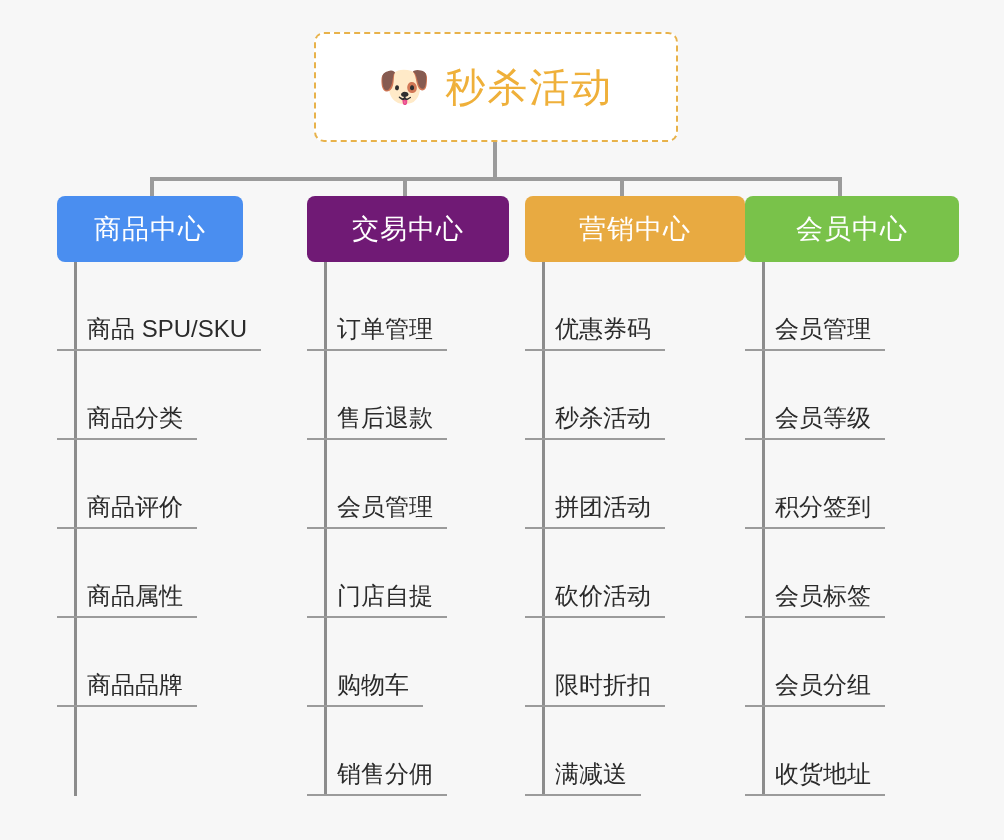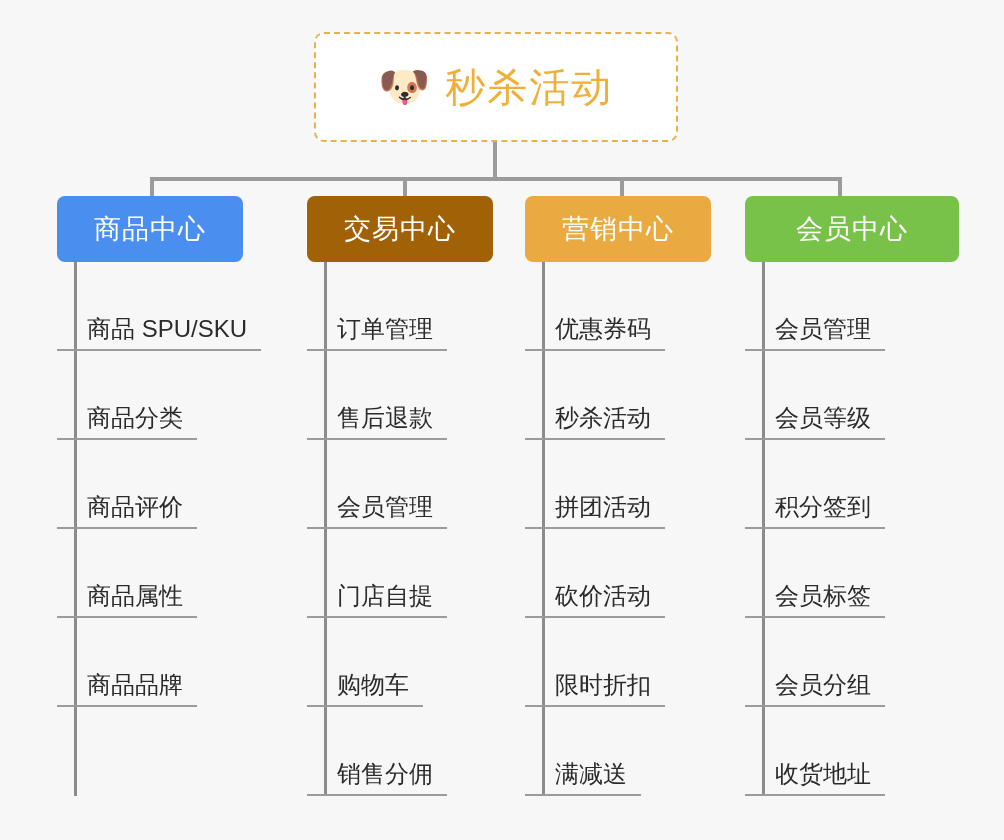--- a/index.html
+++ b/index.html
@@ -126,21 +126,21 @@
           </div>
           <div class="leaf">
             <div class="leaf-inner"><span class="leaf-label">商品属性</span></div>
           </div>
           <div class="leaf">
             <div class="leaf-inner"><span class="leaf-label">商品品牌</span></div>
           </div>
         </div>
       </div>
       <div class="column" style="left: 307px; width: 186px;">
-        <div class="head-box" style="background: #a16207; width: 186px;">
+        <div class="head-box" style="background: #701a75; width: 202px;">
           <span class="head-label">交易中心</span>
         </div>
         <div class="leaf-list">
           <div class="spine" style="left: 17px; top: 0px; height: 534px;"></div>
           <div class="leaf">
             <div class="leaf-inner"><span class="leaf-label">订单管理</span></div>
           </div>
           <div class="leaf">
             <div class="leaf-inner"><span class="leaf-label">售后退款</span></div>
           </div>
@@ -152,21 +152,21 @@
           </div>
           <div class="leaf">
             <div class="leaf-inner"><span class="leaf-label">购物车</span></div>
           </div>
           <div class="leaf">
             <div class="leaf-inner"><span class="leaf-label">销售分佣</span></div>
           </div>
         </div>
       </div>
       <div class="column" style="left: 525px; width: 186px;">
-        <div class="head-box" style="background: rgb(232, 170, 65); width: 186px;">
+        <div class="head-box" style="background: rgb(232, 170, 65); width: 220px;">
           <span class="head-label">营销中心</span>
         </div>
         <div class="leaf-list">
           <div class="spine" style="left: 17px; top: 0px; height: 534px;"></div>
           <div class="leaf">
             <div class="leaf-inner"><span class="leaf-label">优惠券码</span></div>
           </div>
           <div class="leaf">
             <div class="leaf-inner"><span class="leaf-label">秒杀活动</span></div>
           </div>

